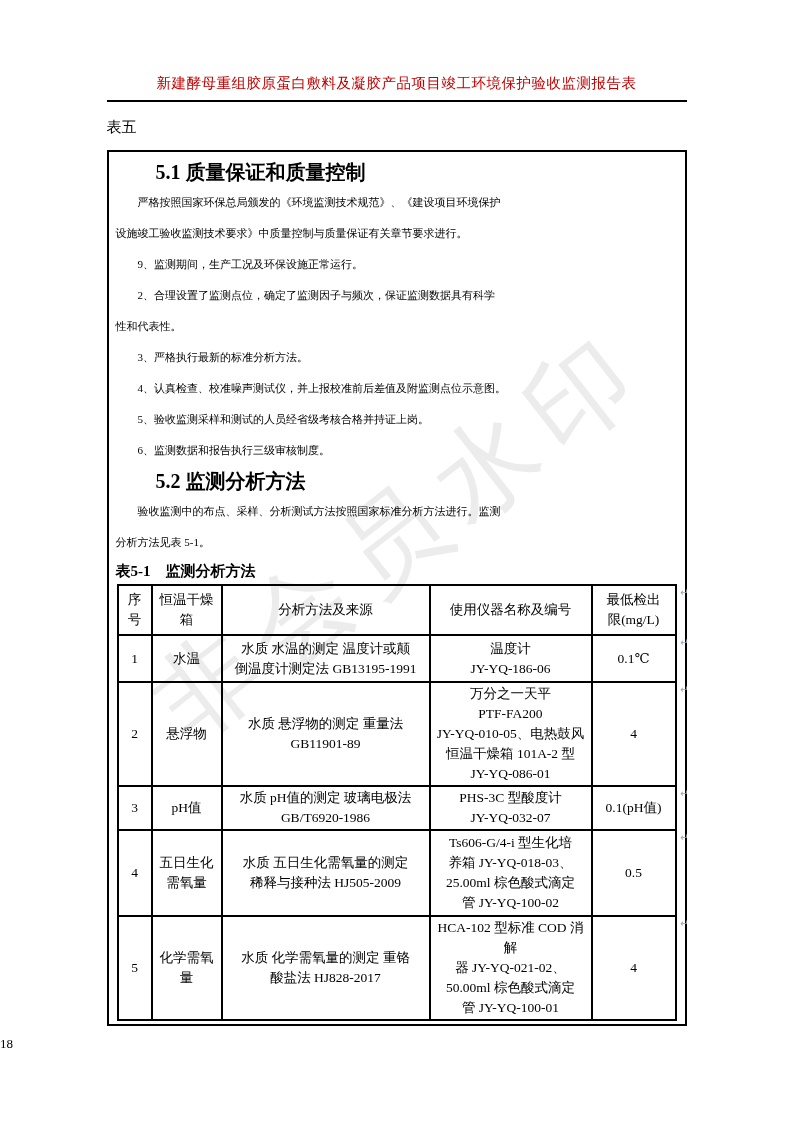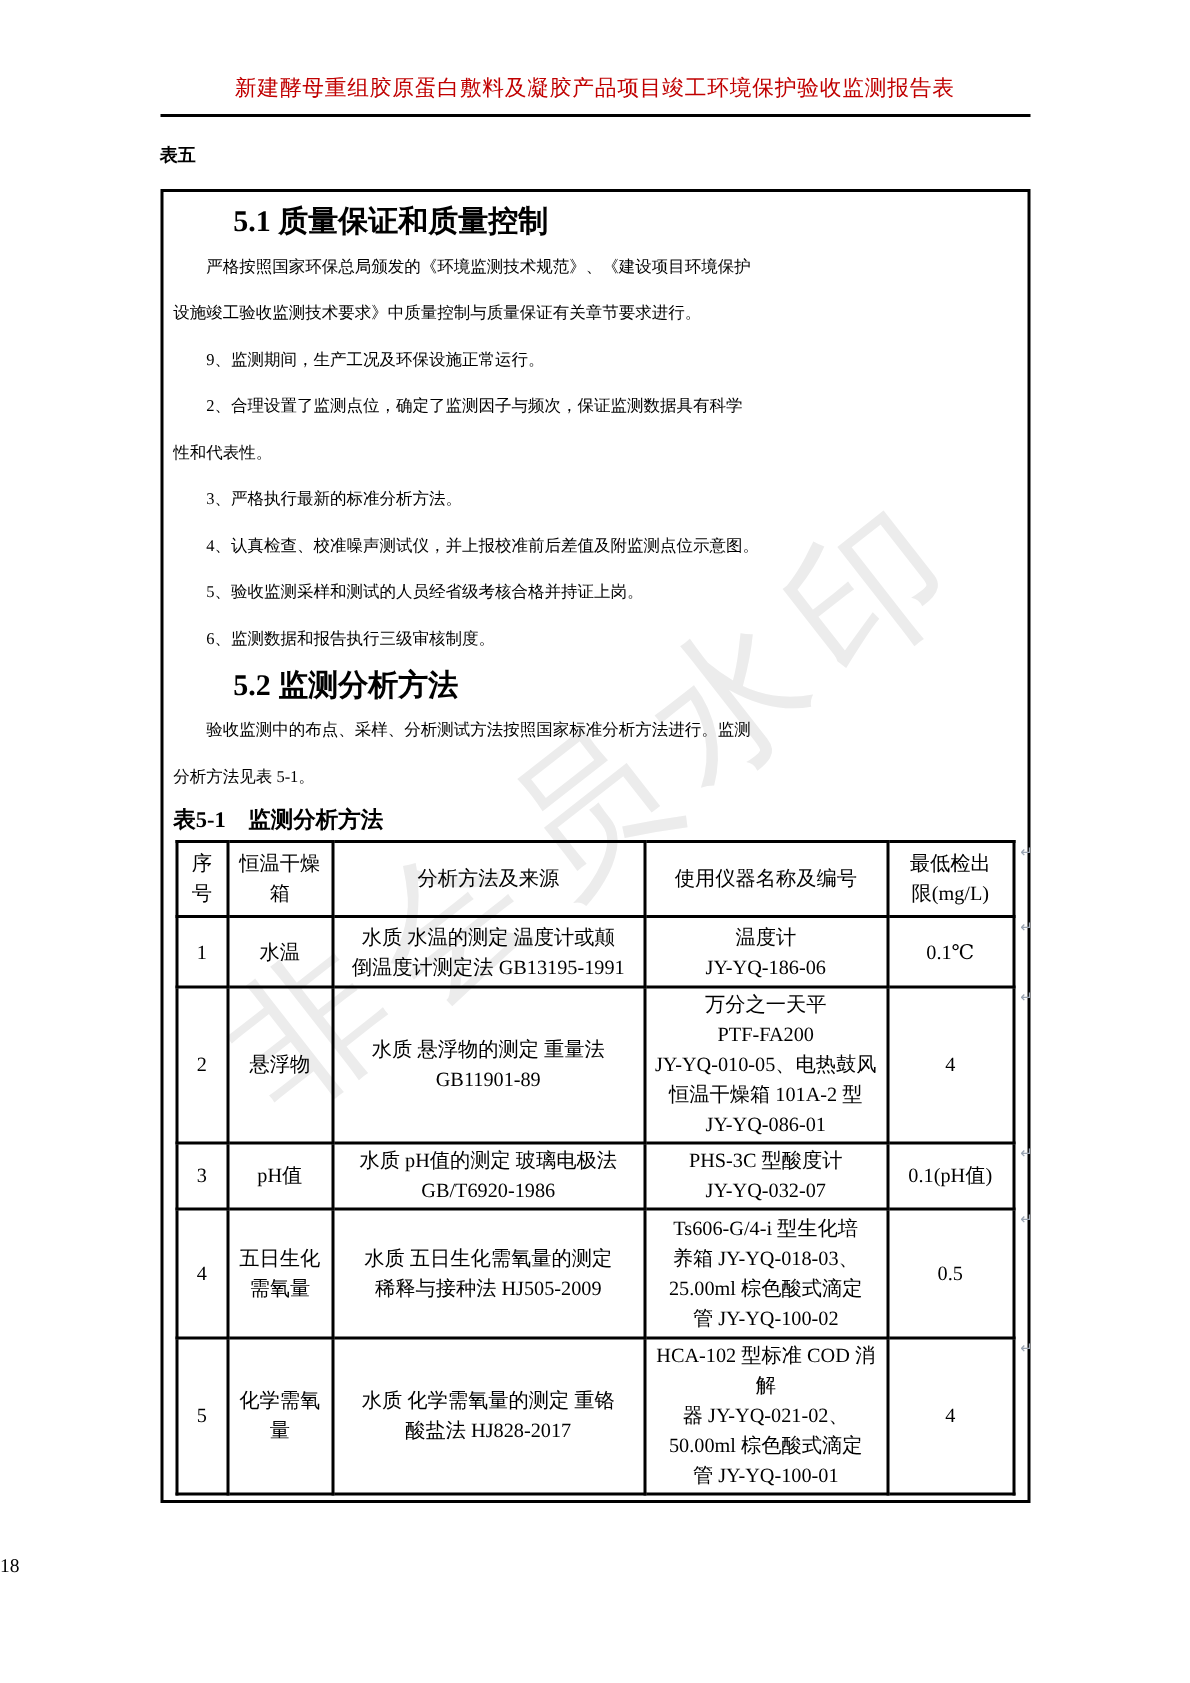--- a/index.html
+++ b/index.html
@@ -13,21 +13,21 @@
     font-size:102px; letter-spacing:16px; color:#ececec; white-space:nowrap;
     transform:rotate(-38deg); transform-origin:center;
     font-family:"DejaVu Sans","Liberation Sans",sans-serif;
   }
   .page-content { position:relative; z-index:1; }
   .doc-title {
     padding-top:48px; text-align:center; font-size:14.5px; line-height:22px;
     color:#c00000; letter-spacing:0.5px;
   }
   .title-rule { width:580px; margin:6px auto 0; border-bottom:2px solid #000; height:0; }
-  .section-label { width:580px; margin:13px auto 0; font-size:12px; font-weight:bold; line-height:24px; }
+  .section-label { width:580px; margin:13px auto 0; font-size:15px; font-weight:normal; line-height:24px; }
   .outer-box {
     width:580px; margin:11px auto 0; border:2px solid #000; padding:5px 7px 3px;
   }
   .b-h1 { font-size:15.5px; font-weight:bold; line-height:30px; }
   .b-h2 { font-size:20px; font-weight:bold; line-height:30px; text-indent:2em; }
   .b-p  { font-size:11px; line-height:31px; text-indent:2em; white-space:pre-line; }
   .tbl-caption { text-align:left; font-weight:bold; font-size:15px; line-height:26px; }
   table.methods {
     width:558px; margin:0 auto; border-collapse:collapse; table-layout:fixed;
     font-size:13.5px;
@@ -48,21 +48,21 @@
   }
   .page-number { position:absolute; left:0; right:0; top:1036px; text-align:left; font-size:13px; z-index:1; }
 </style>
 </head>
 <body>
 
 <div class="watermark">非会员水印</div>
 
 <div class="page-content">
 
-  <div class="doc-title" style="color: rgb(192, 0, 0);">新建酵母重组胶原蛋白敷料及凝胶产品项目竣工环境保护验收监测报告表</div>
+  <div class="doc-title" style="color: rgb(192, 0, 0); margin-top: 24px;">新建酵母重组胶原蛋白敷料及凝胶产品项目竣工环境保护验收监测报告表</div>
   <div class="title-rule"></div>
 
   <div class="section-label">表五</div>
 
   <div class="outer-box">
     <div class="b-h2">5.1 质量保证和质量控制</div>
     <p class="b-p">严格按照国家环保总局颁发的《环境监测技术规范》、《建设项目环境保护
 设施竣工验收监测技术要求》中质量控制与质量保证有关章节要求进行。</p>
     <p class="b-p">9、监测期间，生产工况及环保设施正常运行。</p>
     <p class="b-p">2、合理设置了监测点位，确定了监测因子与频次，保证监测数据具有科学

